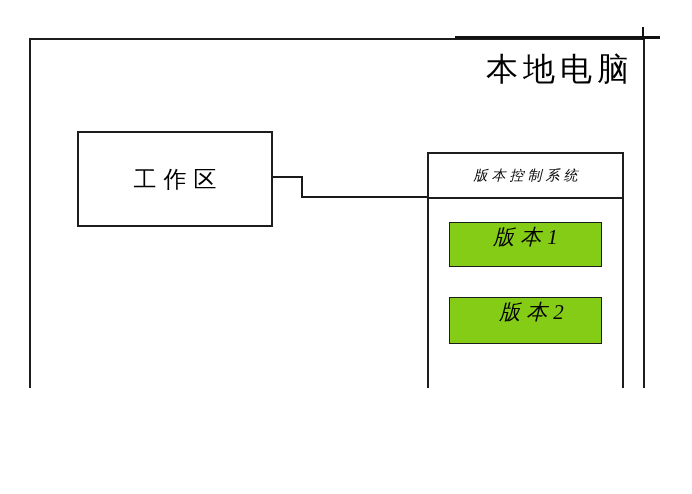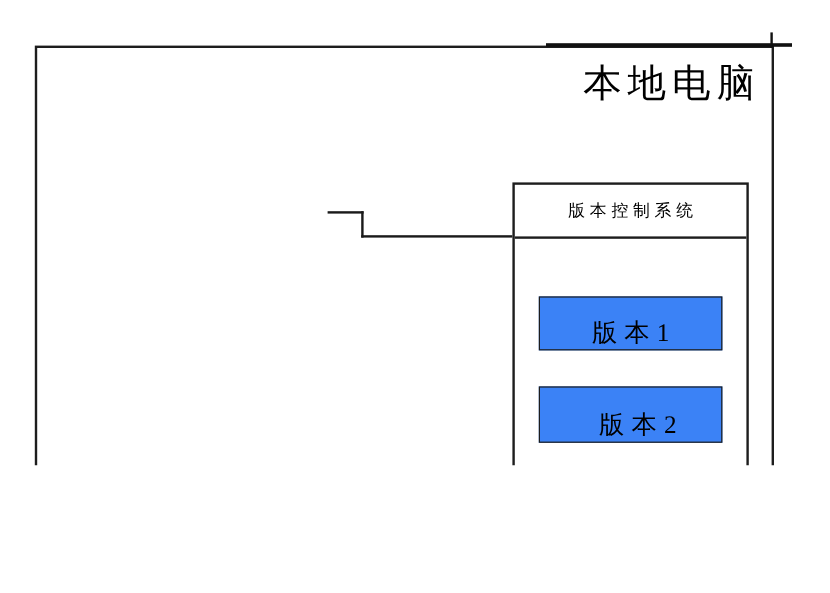--- a/index.html
+++ b/index.html
@@ -82,20 +82,21 @@
   .conn-h1 { left: 273px; top: 176px; width: 30px; height: 2px; }
   .conn-v1 { left: 301px; top: 176px; width: 2px;  height: 22px; }
   .conn-h2 { left: 301px; top: 196px; width: 128px; height: 2px; }
   
   .vcs-box {
     left: 427px;
     top: 152px;
     width: 197px;
     height: 291px;
     border: 2px solid #1d1d1d;
+    font-style: italic;
   }
   .vcs-header {
     position: absolute;
     left: 0;
     top: 0;
     width: 100%;
     height: 45px;
     box-sizing: border-box;
     border-bottom: 2px solid #1d1d1d;
     display: flex;
@@ -108,24 +109,23 @@
     margin-left: 4px;
     white-space: nowrap;
   }
   .version-box {
     position: absolute;
     left: 20px;
     width: 153px;
     box-sizing: border-box;
     border: 1.5px solid #1d1d1d;
     display: flex;
-    align-items: flex-end;
+    align-items: flex-start;
     justify-content: center;
-    background: #3b82f6;
-    margin-top: 25px;
+    background: #84cc16;
   }
   .version-1 { top: 68px;  height: 45px; }
   .version-2 { top: 143px; height: 47px; padding-left: 12px; }
   .version-3 { top: 220px; height: 46px; }
   .version-label {
     font-size: 21px;
     letter-spacing: 6px;
     margin-left: 6px;
     white-space: nowrap;
   }
@@ -133,20 +133,23 @@
 </head>
 <body>
 
 <div class="canvas">
 
   <div class="box outer-box"></div>
   <div class="top-edge-overlay"></div>
   <div class="right-edge-overshoot"></div>
   <div class="outer-title">本地电脑</div>
 
+  <div class="box workspace-box">
+    <span class="workspace-label">工作区</span>
+  </div>
 
   <div class="conn conn-h1"></div>
   <div class="conn conn-v1"></div>
   <div class="conn conn-h2"></div>
 
   <div class="box vcs-box">
     <div class="vcs-header">
       <span class="vcs-title">版本控制系统</span>
     </div>
 

